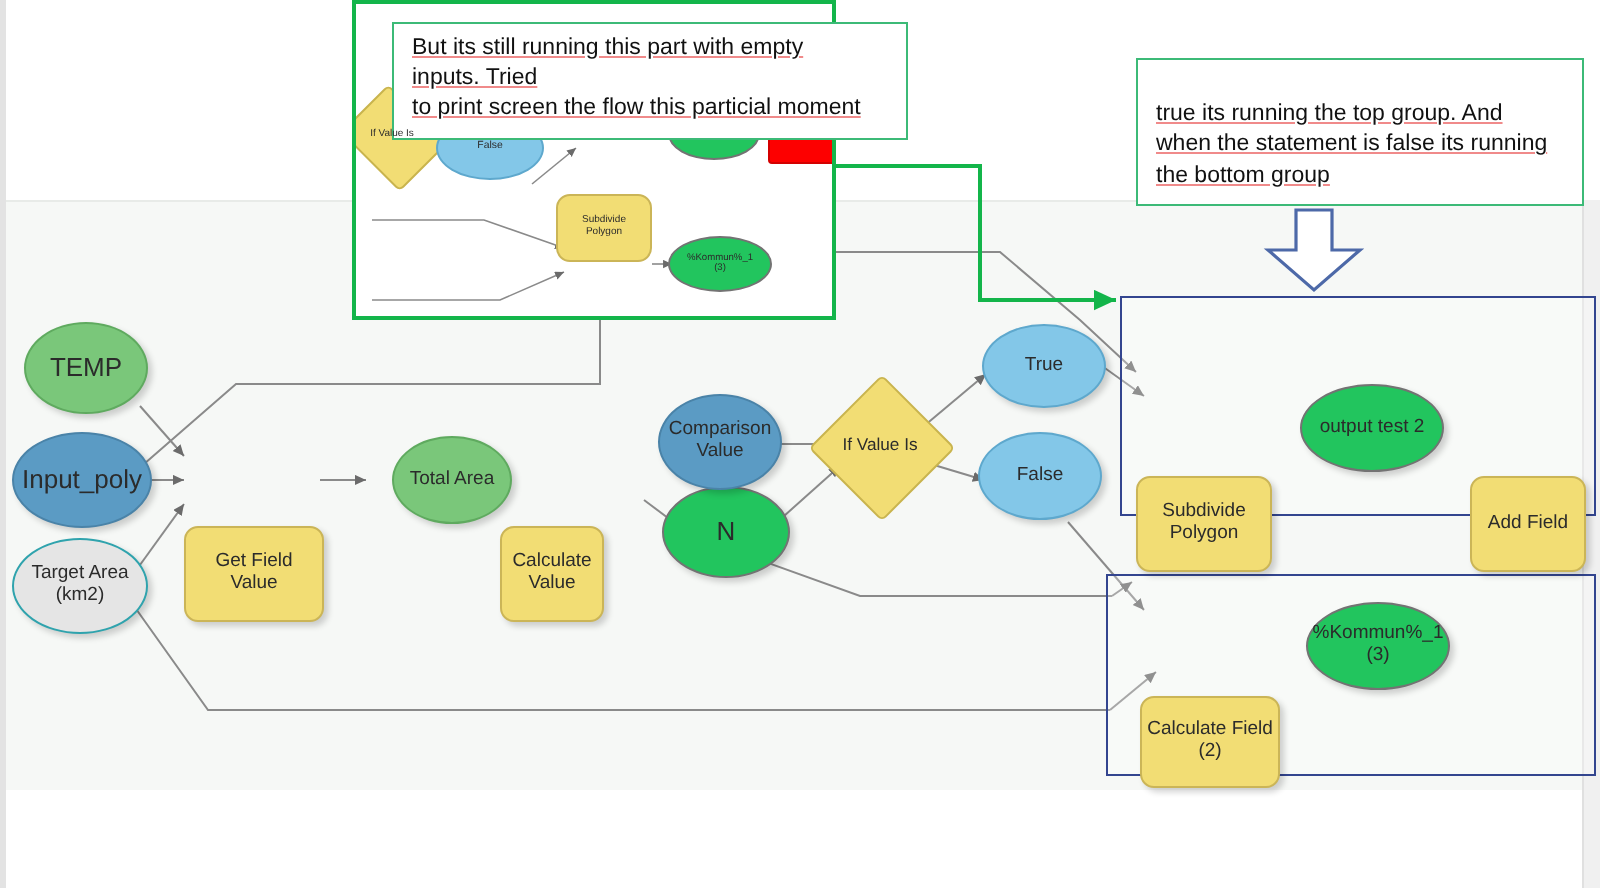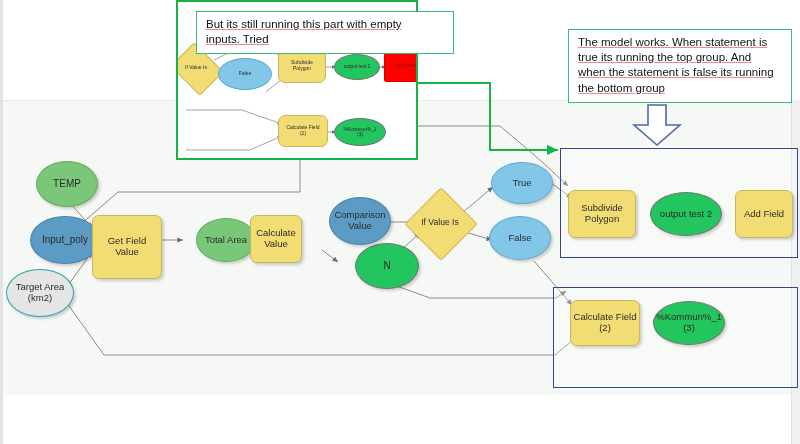--- a/index.html
+++ b/index.html
@@ -46,21 +46,21 @@
     background:#f2dd74;border:1px solid #c9b44e;
     transform:rotate(45deg);border-radius:3px;
   }
   .n-diamond .lbl{position:relative;z-index:2;}
 
   .c-green{background:#7ac77a;border:1px solid #5faa5f;}
   .c-green2{background:#22c55e;border:1px solid #737373;text-align:center;}
   .c-blue{background:#83c7e8;border:1px solid #5ea8cd;}
   .c-blue-dk{background:#5b9bc4;border:1px solid #4a83a8;}
   .c-teal{background:#e5e5e5;border:1px solid #2fa3ad;}
-  .c-yellow{background:#f2dd74;border:1px solid #cbb557;}
+  .c-yellow{background:#f2dd74;border:1px solid #cbb557;margin-top:48px;}
   .c-red{background:#fd0000;border:1px solid #d40000;color:#8a1414;}
 
   .shadowed{box-shadow:2px 2px 3px rgba(0,0,0,.18);}
 
   
   .group-box{
     position:absolute;border:1.5px solid #33458f;background:rgba(255,255,255,.25);
     box-sizing:border-box;
   }
 
@@ -82,21 +82,21 @@
     position:absolute;left:176px;top:0px;width:242px;height:160px;
     border:2.5px solid #13b54a;box-sizing:border-box;background:#ffffff;
     overflow:hidden;
   }
   .inset-canvas{
     position:absolute;left:0;top:0;width:100%;height:100%;background:#ffffff;
   }
   .inset .node{font-size:5.2px;}
 
   
-  .t11{font-size:10px;margin-left:24px;}
+  .t11{font-size:13px;}
   .t10{font-size:9.5px;}
   .t9{font-size:8.6px;}
 </style>
 </head>
 <body>
 
 <div id="stage">
 
   <div class="canvas-bg"></div>
   <div class="canvas-top-edge"></div>
@@ -166,21 +166,21 @@
     <span class="lbl">Input_poly</span>
   </div>
 
   <div class="node n-oval c-teal shadowed t10" style="left:6px;top:269px;width:68px;height:48px;">
     <span class="lbl">
       <span>Target Area</span><br>
       <span>(km2)</span>
     </span>
   </div>
 
-  <div class="node n-rect c-yellow shadowed t10" style="left:92px;top:215px;width:70px;height:64px;">
+  <div class="node n-rect c-yellow shadowed t10" style="left:92px;top:215px;width:70px;height:48px;">
     <span class="lbl">Get Field Value</span>
   </div>
 
   <div class="node n-oval c-green shadowed t10" style="left:196px;top:218px;width:60px;height:44px;">
     <span class="lbl">Total Area</span>
   </div>
 
   <div class="node n-rect c-yellow shadowed t10" style="left:250px;top:215px;width:52px;height:48px;">
     <span class="lbl">Calculate Value</span>
   </div>
@@ -296,24 +296,25 @@
     <div class="node n-oval c-green2" style="left:156px;top:116px;width:52px;height:28px;font-size:4.8px;">
       <span class="lbl">
         <span>%Kommun%_1</span><br>
         <span>(3)</span>
       </span>
     </div>
   </div>
 
   <div class="callout" style="left:196px;top:11px;width:258px;">
     <span class="ul">But its still running this part with empty inputs.  Tried</span><br>
+    <span class="ul">to print screen the flow this particial moment</span>
   </div>
 
   <div class="callout" style="left:568px;top:29px;width:224px;">
-    <span class="ul">The model works. When statement is</span><br>
+    <br>
     <span class="ul">true its running the top group. And</span><br>
     <span class="ul">when the statement is false its running</span><br>
     <span class="ul">the bottom group</span>
   </div>
 
   <svg style="position:absolute;left:626px;top:103px;width:62px;height:44px;">
     <polygon points="22,2 40,2 40,22 54,22 31,42 8,22 22,22" fill="#ffffff" stroke="#4d69a8" stroke-width="1.6"></polygon>
   </svg>
 
 </div>

